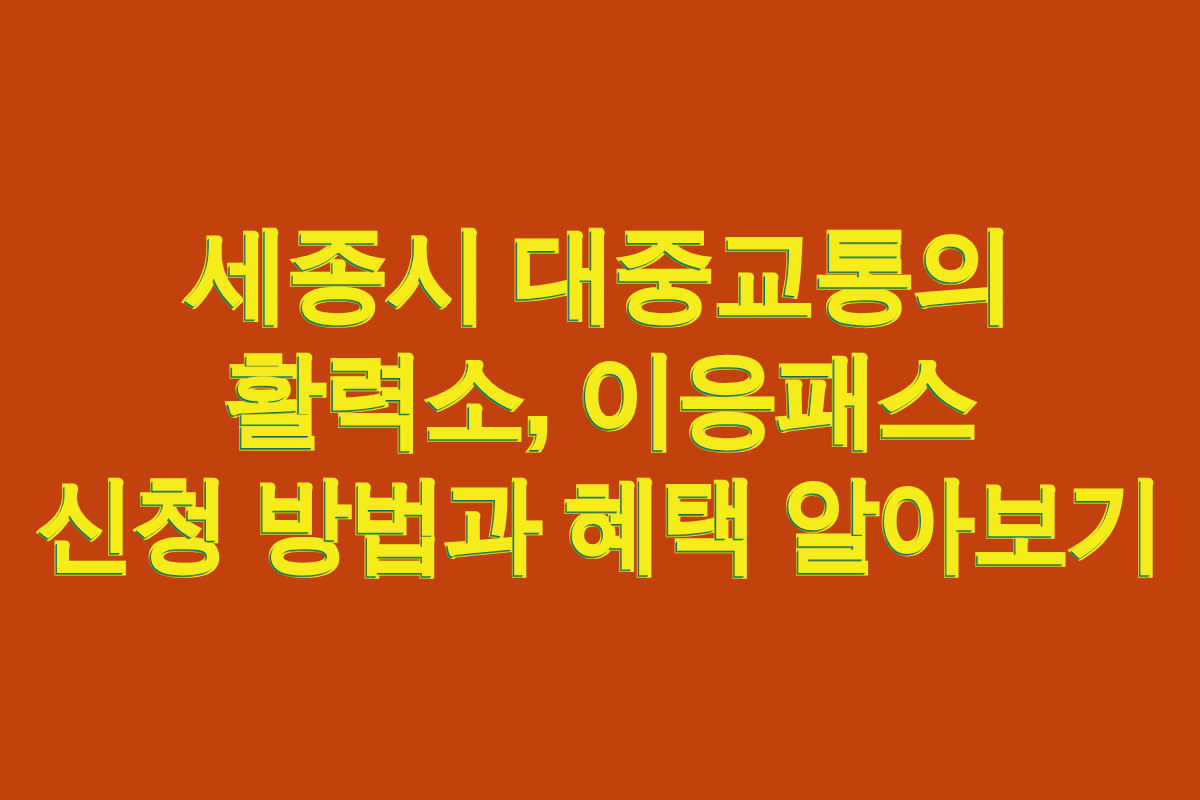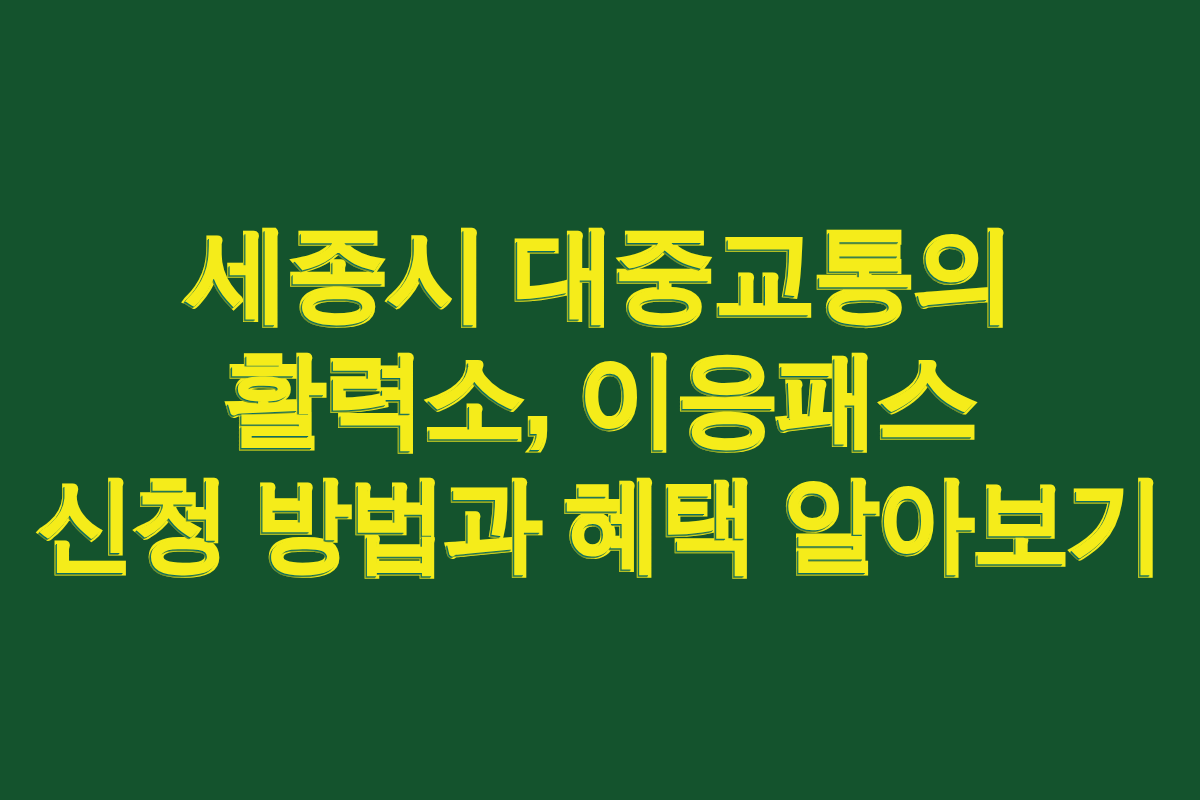--- a/index.html
+++ b/index.html
@@ -70,21 +70,21 @@
   }
 
   .headline-line[data-line="3"] {
     font-size: 103px;
     transform: scaleX(0.94);
   }
 </style>
 </head>
 <body>
 
-<div id="title-card" style="background: #14532d;">
+<div id="title-card" style="background: #c2410c;">
 
   <div id="headline-block">
 
     <span class="headline-line" data-line="1" style="color: rgb(245, 236, 26); -webkit-text-stroke-color: rgb(245, 236, 26); text-shadow: rgb(10, 111, 100) -1px 1px 0px, rgba(4, 72, 64, 0.55) -2px 2px 0px;">세종시 대중교통의</span>
 
     <span class="headline-line" data-line="2" style="color: rgb(245, 236, 26); -webkit-text-stroke-color: rgb(245, 236, 26); text-shadow: rgb(10, 111, 100) -1px 1px 0px, rgba(4, 72, 64, 0.55) -2px 2px 0px;">활력소, 이응패스</span>
 
     <span class="headline-line" data-line="3" style="color: rgb(245, 236, 26); -webkit-text-stroke-color: rgb(245, 236, 26); text-shadow: rgb(10, 111, 100) -1px 1px 0px, rgba(4, 72, 64, 0.55) -2px 2px 0px;">신청 방법과 혜택 알아보기</span>
 
   </div>

